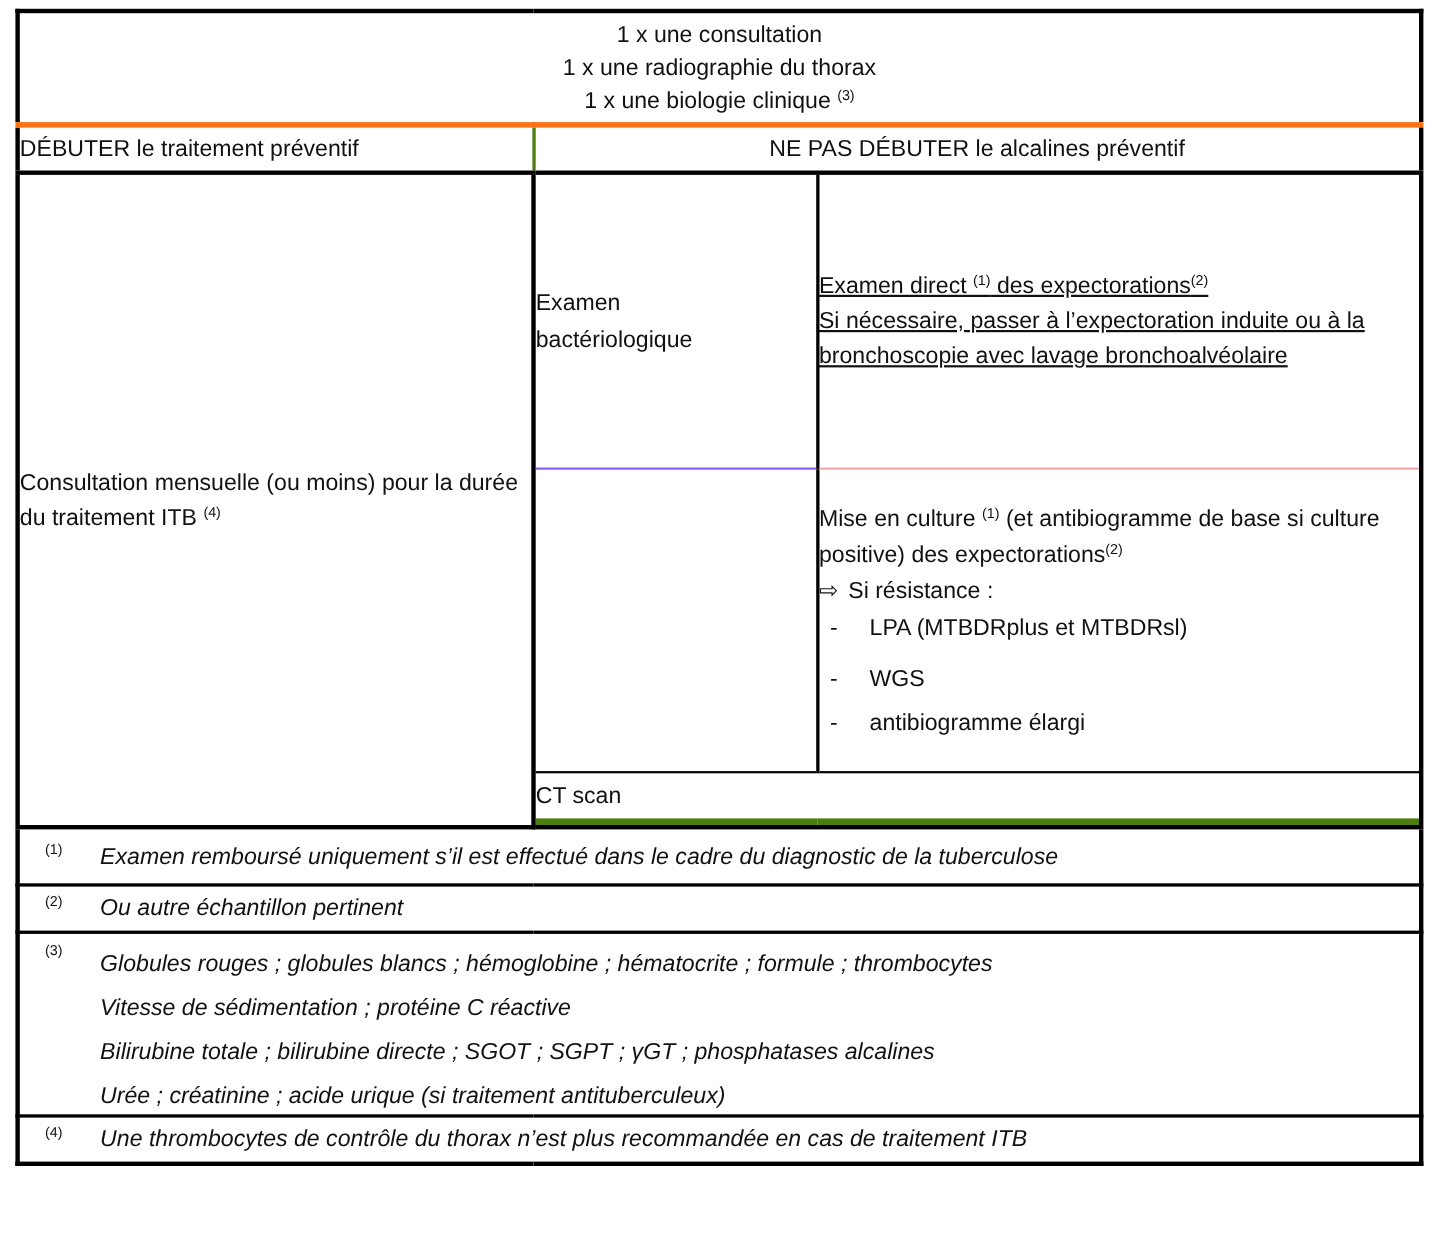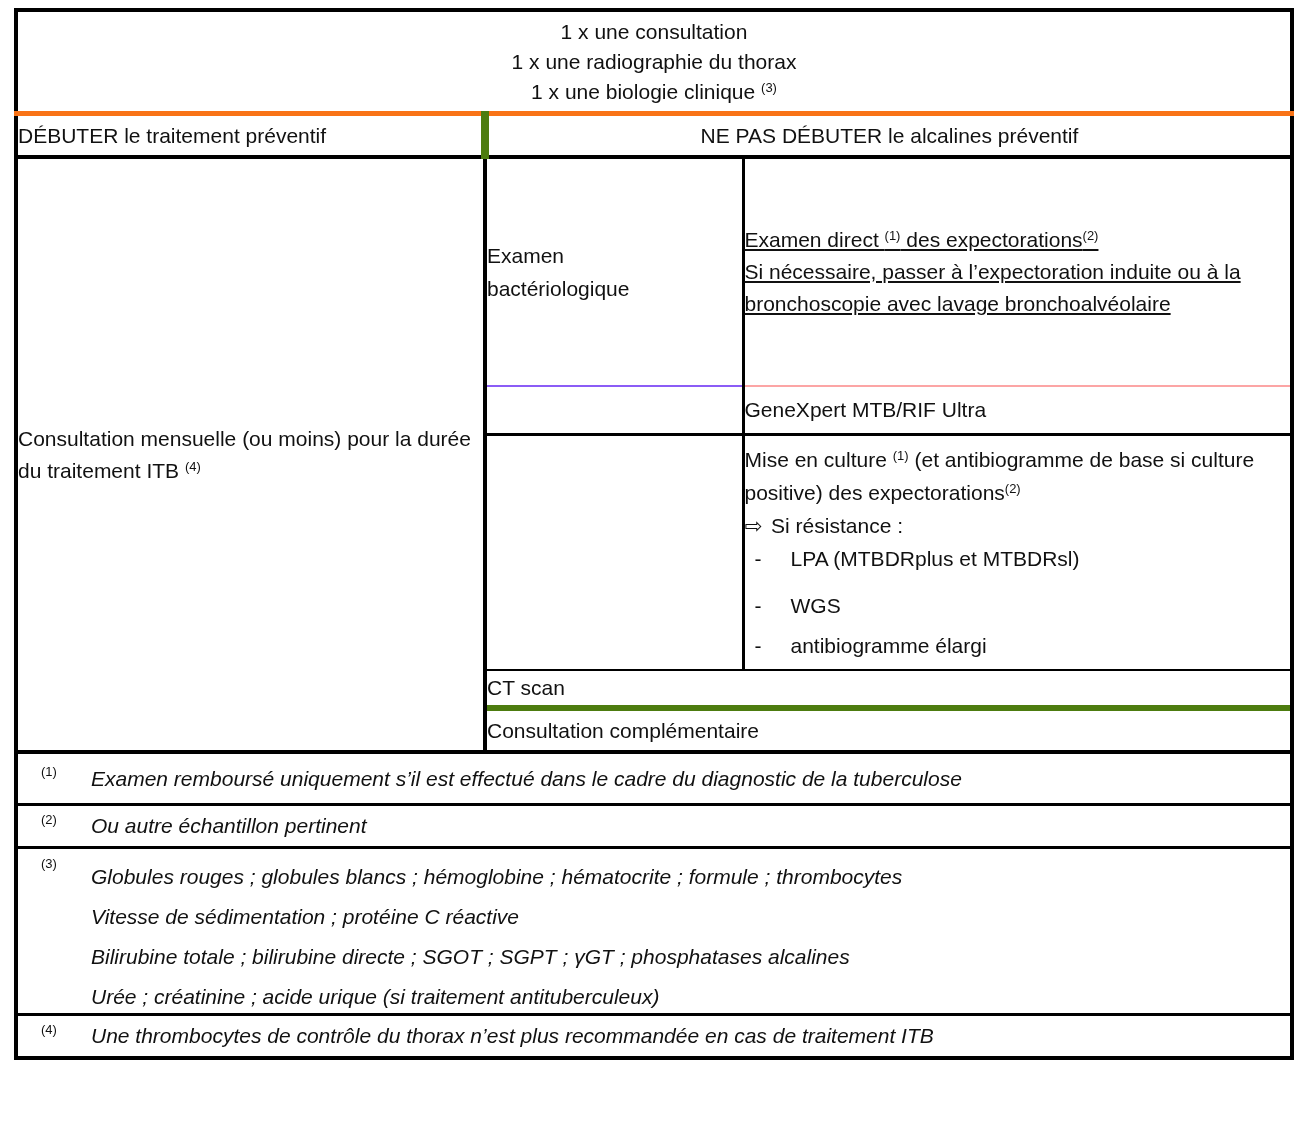--- a/index.html
+++ b/index.html
@@ -38,21 +38,21 @@
     border-bottom: 4px solid #000;
     text-align: center;
     line-height: 31px;
     padding: 0 12px;
   }
   td.c-headL { border-right: 4px solid #000; }
   
   td.c-start {
     height: 39px;
     border-bottom: 4px solid #000;
-    border-right: 8px solid #4d7c0f;
+    border-right: 3px solid #4d7c0f;
     padding-left: 13px;
   }
   td.c-nostart {
     height: 39px;
     border-bottom: 4px solid #000;
     text-align: center;
   }
   
   td.c-consult {
     height: 591px;
@@ -176,24 +176,20 @@
               <tr>
                 <td class="n-bact">
                   <div class="bact-wrap">Examen bactériologique</div>
                 </td>
                 <td class="n-direct">
                   <div>Examen direct <sup>(1)</sup> des expectorations<sup>(2)</sup></div>
                   <div>Si nécessaire, passer à l’expectoration induite ou à la bronchoscopie avec lavage bronchoalvéolaire</div>
                 </td>
               </tr>
               <tr>
-                <td class="n-geneL"></td>
-                <td class="n-gene">GeneXpert MTB/RIF Ultra</td>
-              </tr>
-              <tr>
                 <td class="n-cultL"></td>
                 <td class="n-cult">
                   <div>Mise en culture <sup>(1)</sup> (et antibiogramme de base si culture positive) des expectorations<sup>(2)</sup></div>
                   <div class="arrow-line">
                     <span class="arrow-glyph">⇨</span>
                     <span>Si résistance :</span>
                   </div>
                   <div class="li">
                     <span class="dash">-</span>
                     <span>LPA (MTBDRplus et MTBDRsl)</span>
@@ -203,23 +199,20 @@
                     <span>WGS</span>
                   </div>
                   <div class="li li-sp2">
                     <span class="dash">-</span>
                     <span>antibiogramme élargi</span>
                   </div>
                 </td>
               </tr>
               <tr>
                 <td colspan="2" class="n-ct">CT scan</td>
-              </tr>
-              <tr>
-                <td colspan="2" class="n-extra">Consultation complémentaire</td>
               </tr>
             </tbody>
           </table>
         </td>
       </tr>
 
       <tr>
         <td colspan="2" class="c-fn fn-h1">
           <div class="fn fn-mid">
             <span class="fnm">(1)</span>

